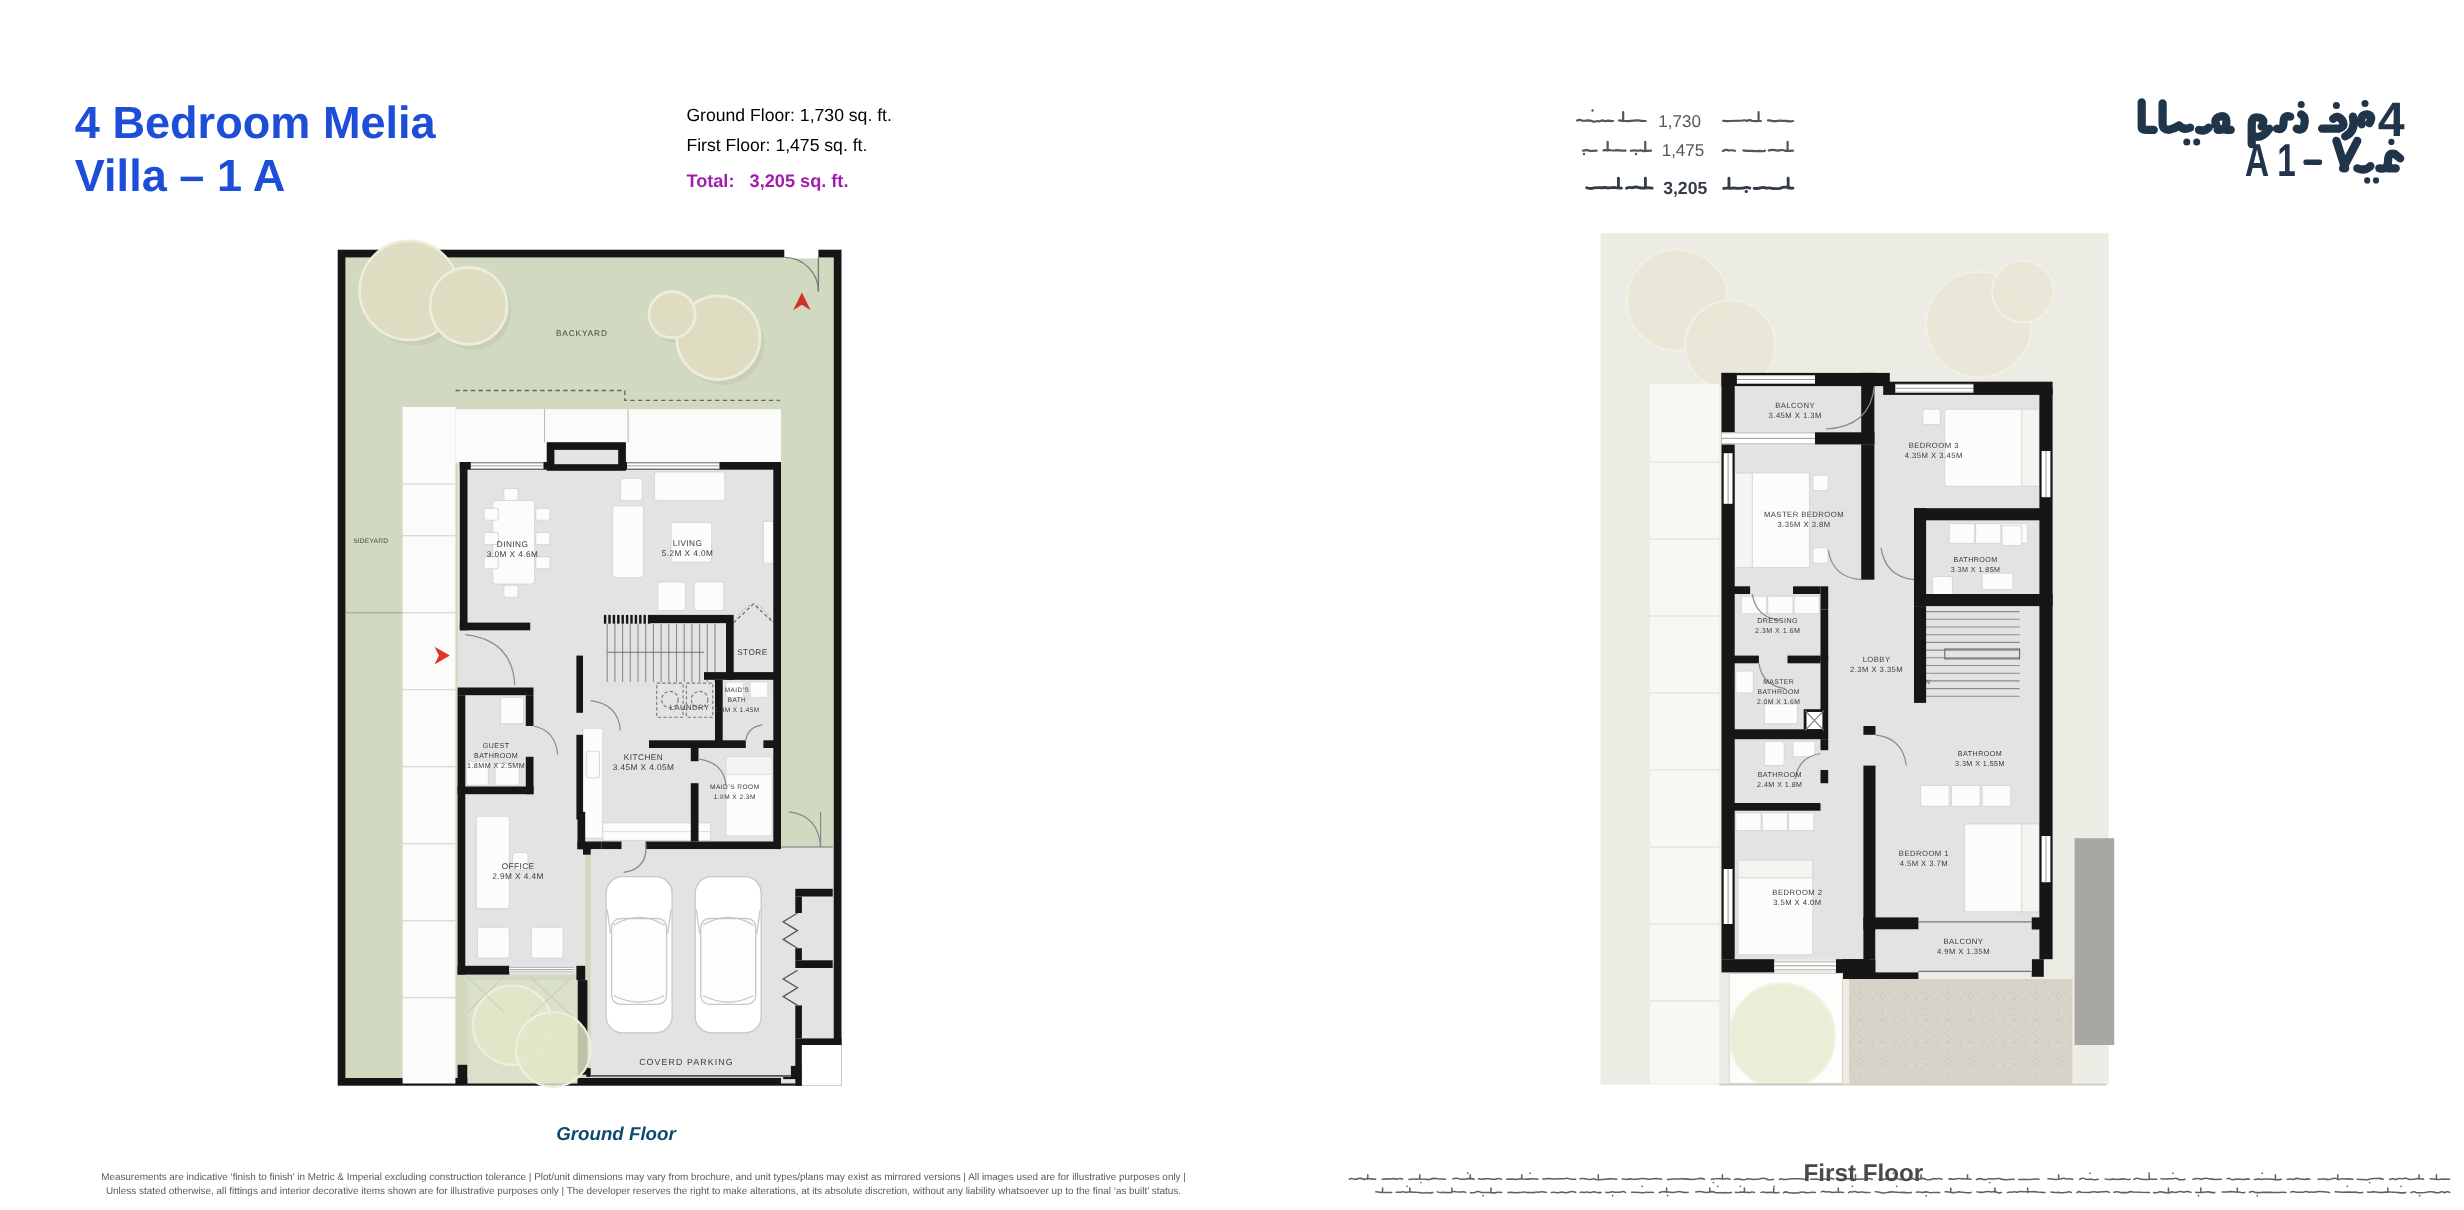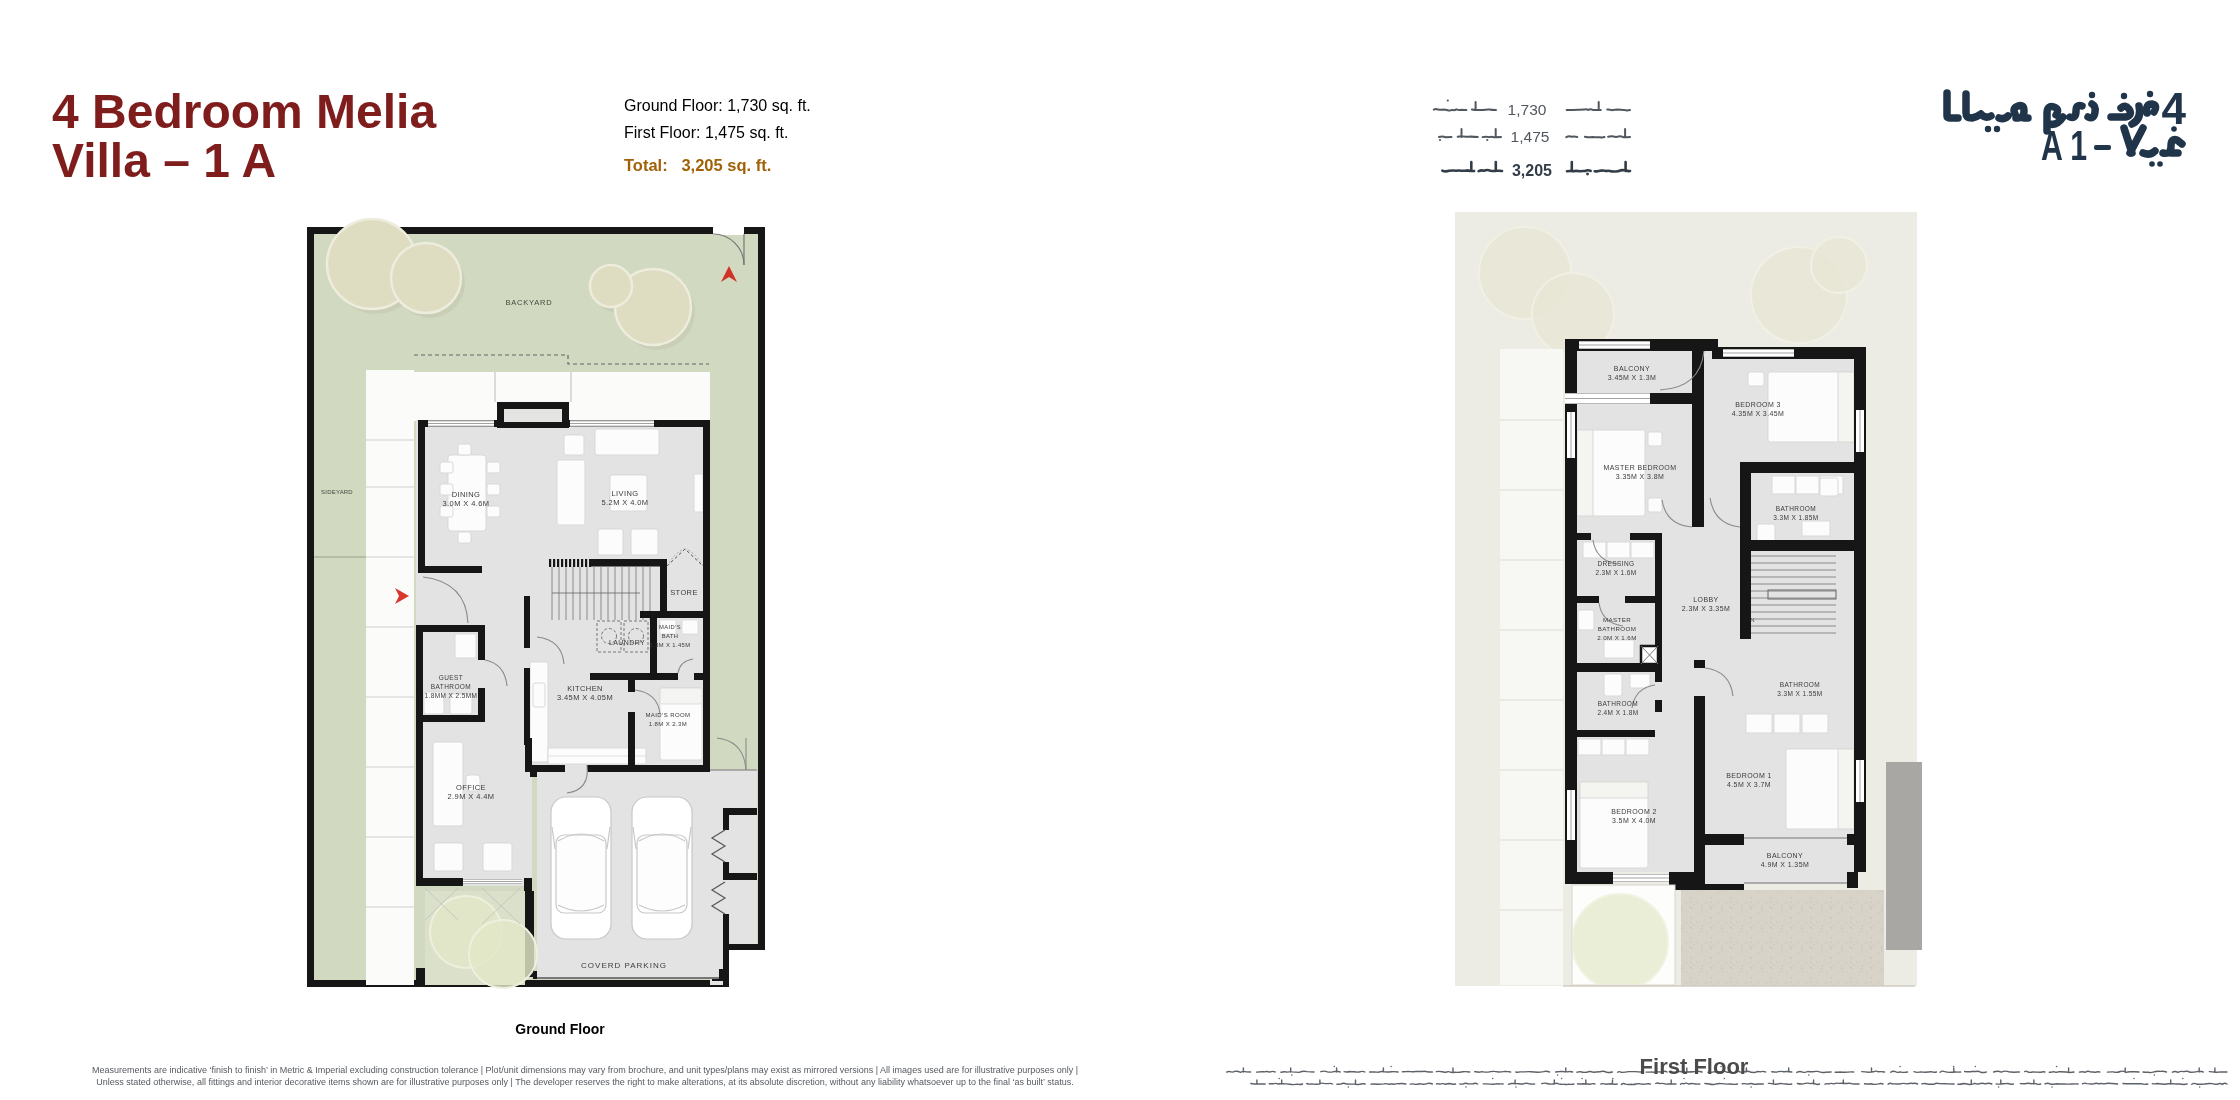--- a/index.html
+++ b/index.html
@@ -589,21 +589,21 @@
       <circle cx="1612.8" cy="1078.5" r="0.77" fill="#5d6268"></circle>
       <circle cx="1582.1" cy="1078.5" r="0.77" fill="#5d6268"></circle>
       <circle cx="1561.6" cy="1078.5" r="0.77" fill="#5d6268"></circle>
       <circle cx="1516.0" cy="1087.0" r="0.77" fill="#5d6268"></circle>
       <circle cx="1492.7" cy="1078.5" r="0.77" fill="#5d6268"></circle>
       <circle cx="1466.0" cy="1087.0" r="0.77" fill="#5d6268"></circle>
       <circle cx="1348.3" cy="1087.0" r="0.77" fill="#5d6268"></circle>
       <circle cx="1279.2" cy="1078.5" r="0.77" fill="#5d6268"></circle>
 </svg>
 
-<div class="abs" style="left:52px;top:87px;font-size:48px;line-height:49px;font-weight:bold;color:#7f1d1d;letter-spacing:0px;">4 Bedroom Melia<br>Villa – 1 A</div>
+<div class="abs" style="left:68px;top:87px;font-size:41px;line-height:49px;font-weight:bold;color:#1d4ed8;letter-spacing:0px;">4 Bedroom Melia<br>Villa – 1 A</div>
 
 <div class="abs" style="left:624px;top:92px;font-size:16px;line-height:27px;color:#000000;">Ground Floor: 1,730 sq. ft.<br>First Floor: 1,475 sq. ft.</div>
-<div class="abs" style="left:624px;top:156px;font-size:16.5px;font-weight:bold;color:#a16207;">Total:&nbsp;&nbsp; 3,205 sq. ft.</div>
-
-<div class="abs" style="left:360px;top:1021px;width:400px;text-align:center;font-size:14px;font-weight:bold;color:#000000;">Ground Floor</div>
+<div class="abs" style="left:624px;top:156px;font-size:16.5px;font-weight:bold;color:#a21caf;">Total:&nbsp;&nbsp; 3,205 sq. ft.</div>
+
+<div class="abs" style="left:360px;top:1021px;width:400px;text-align:center;font-size:17px;font-weight:bold;color:#0c4a6e;font-style:italic;">Ground Floor</div>
 <div class="abs" style="left:1494px;top:1021px;width:400px;text-align:center;font-size:22px;font-weight:bold;color:#4a4a4a;margin-top:33px;">First Floor</div>
 
 <div class="abs" style="left:35px;top:1065px;width:1100px;text-align:center;font-size:9px;line-height:11.5px;color:#55595f;white-space:nowrap;">Measurements are indicative ‘finish to finish’ in Metric &amp; Imperial excluding construction tolerance | Plot/unit dimensions may vary from brochure, and unit types/plans may exist as mirrored versions | All images used are for illustrative purposes only |<br>Unless stated otherwise, all fittings and interior decorative items shown are for illustrative purposes only | The developer reserves the right to make alterations, at its absolute discretion, without any liability whatsoever up to the final ‘as built’ status.</div>
 </div>
 </body></html>

